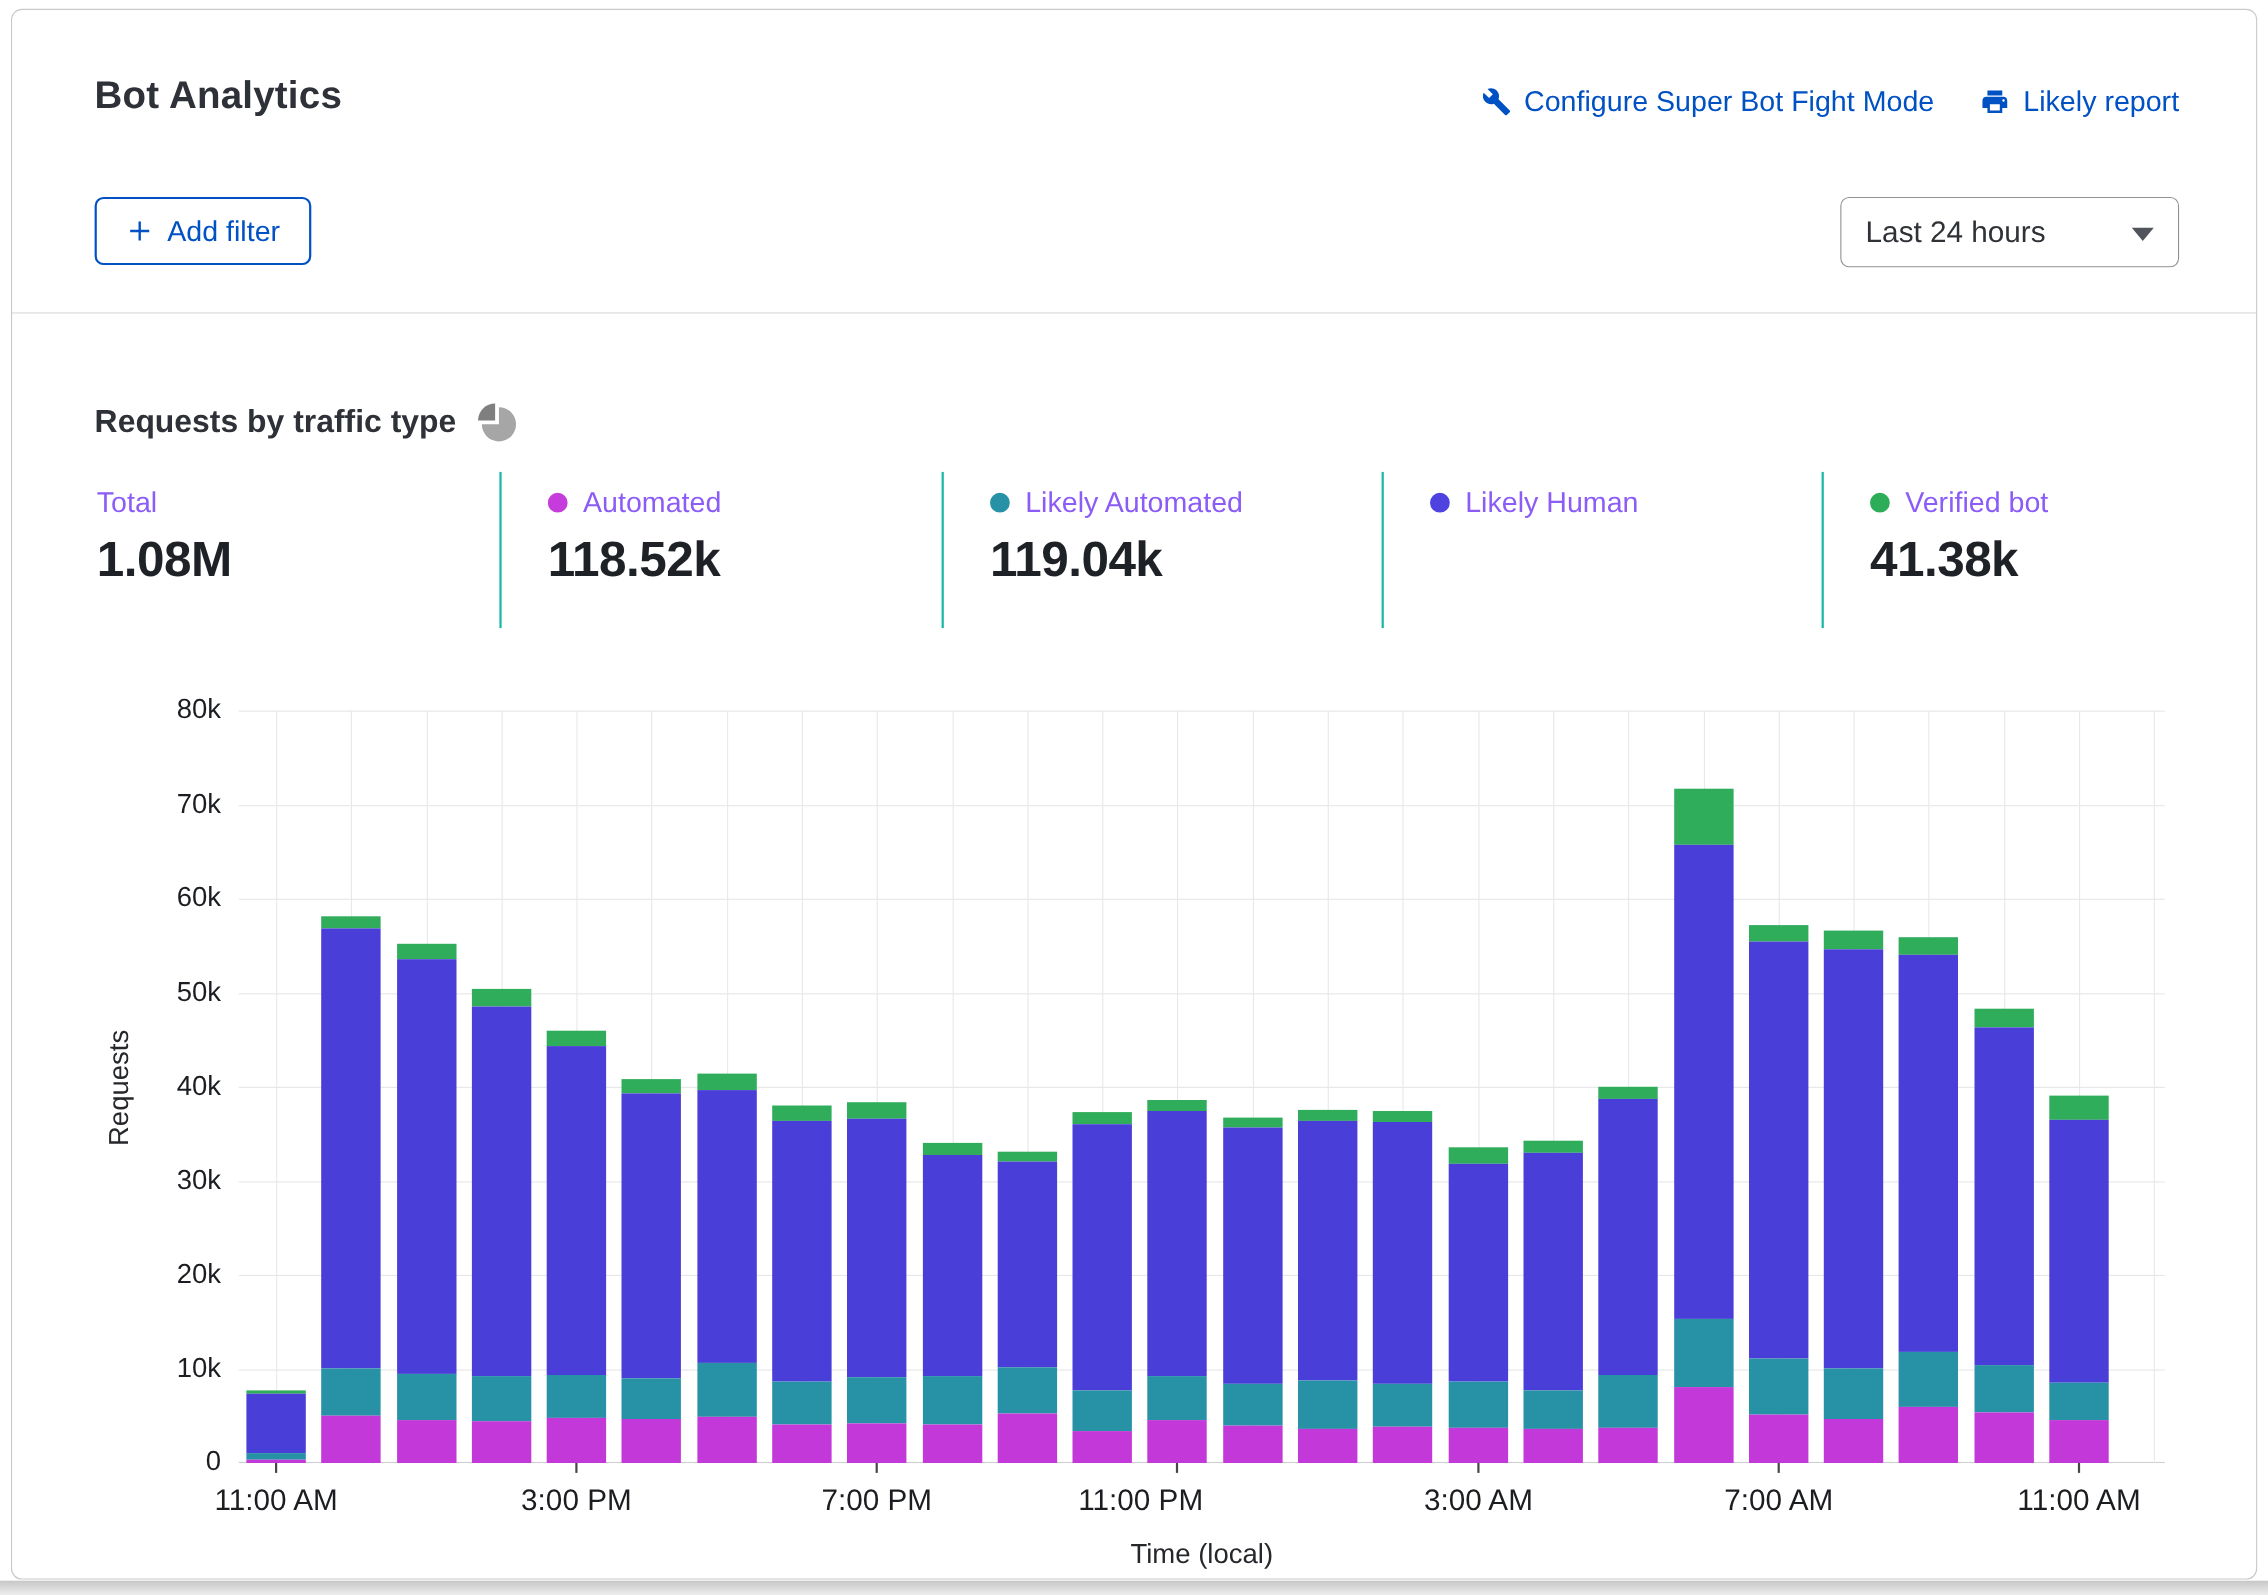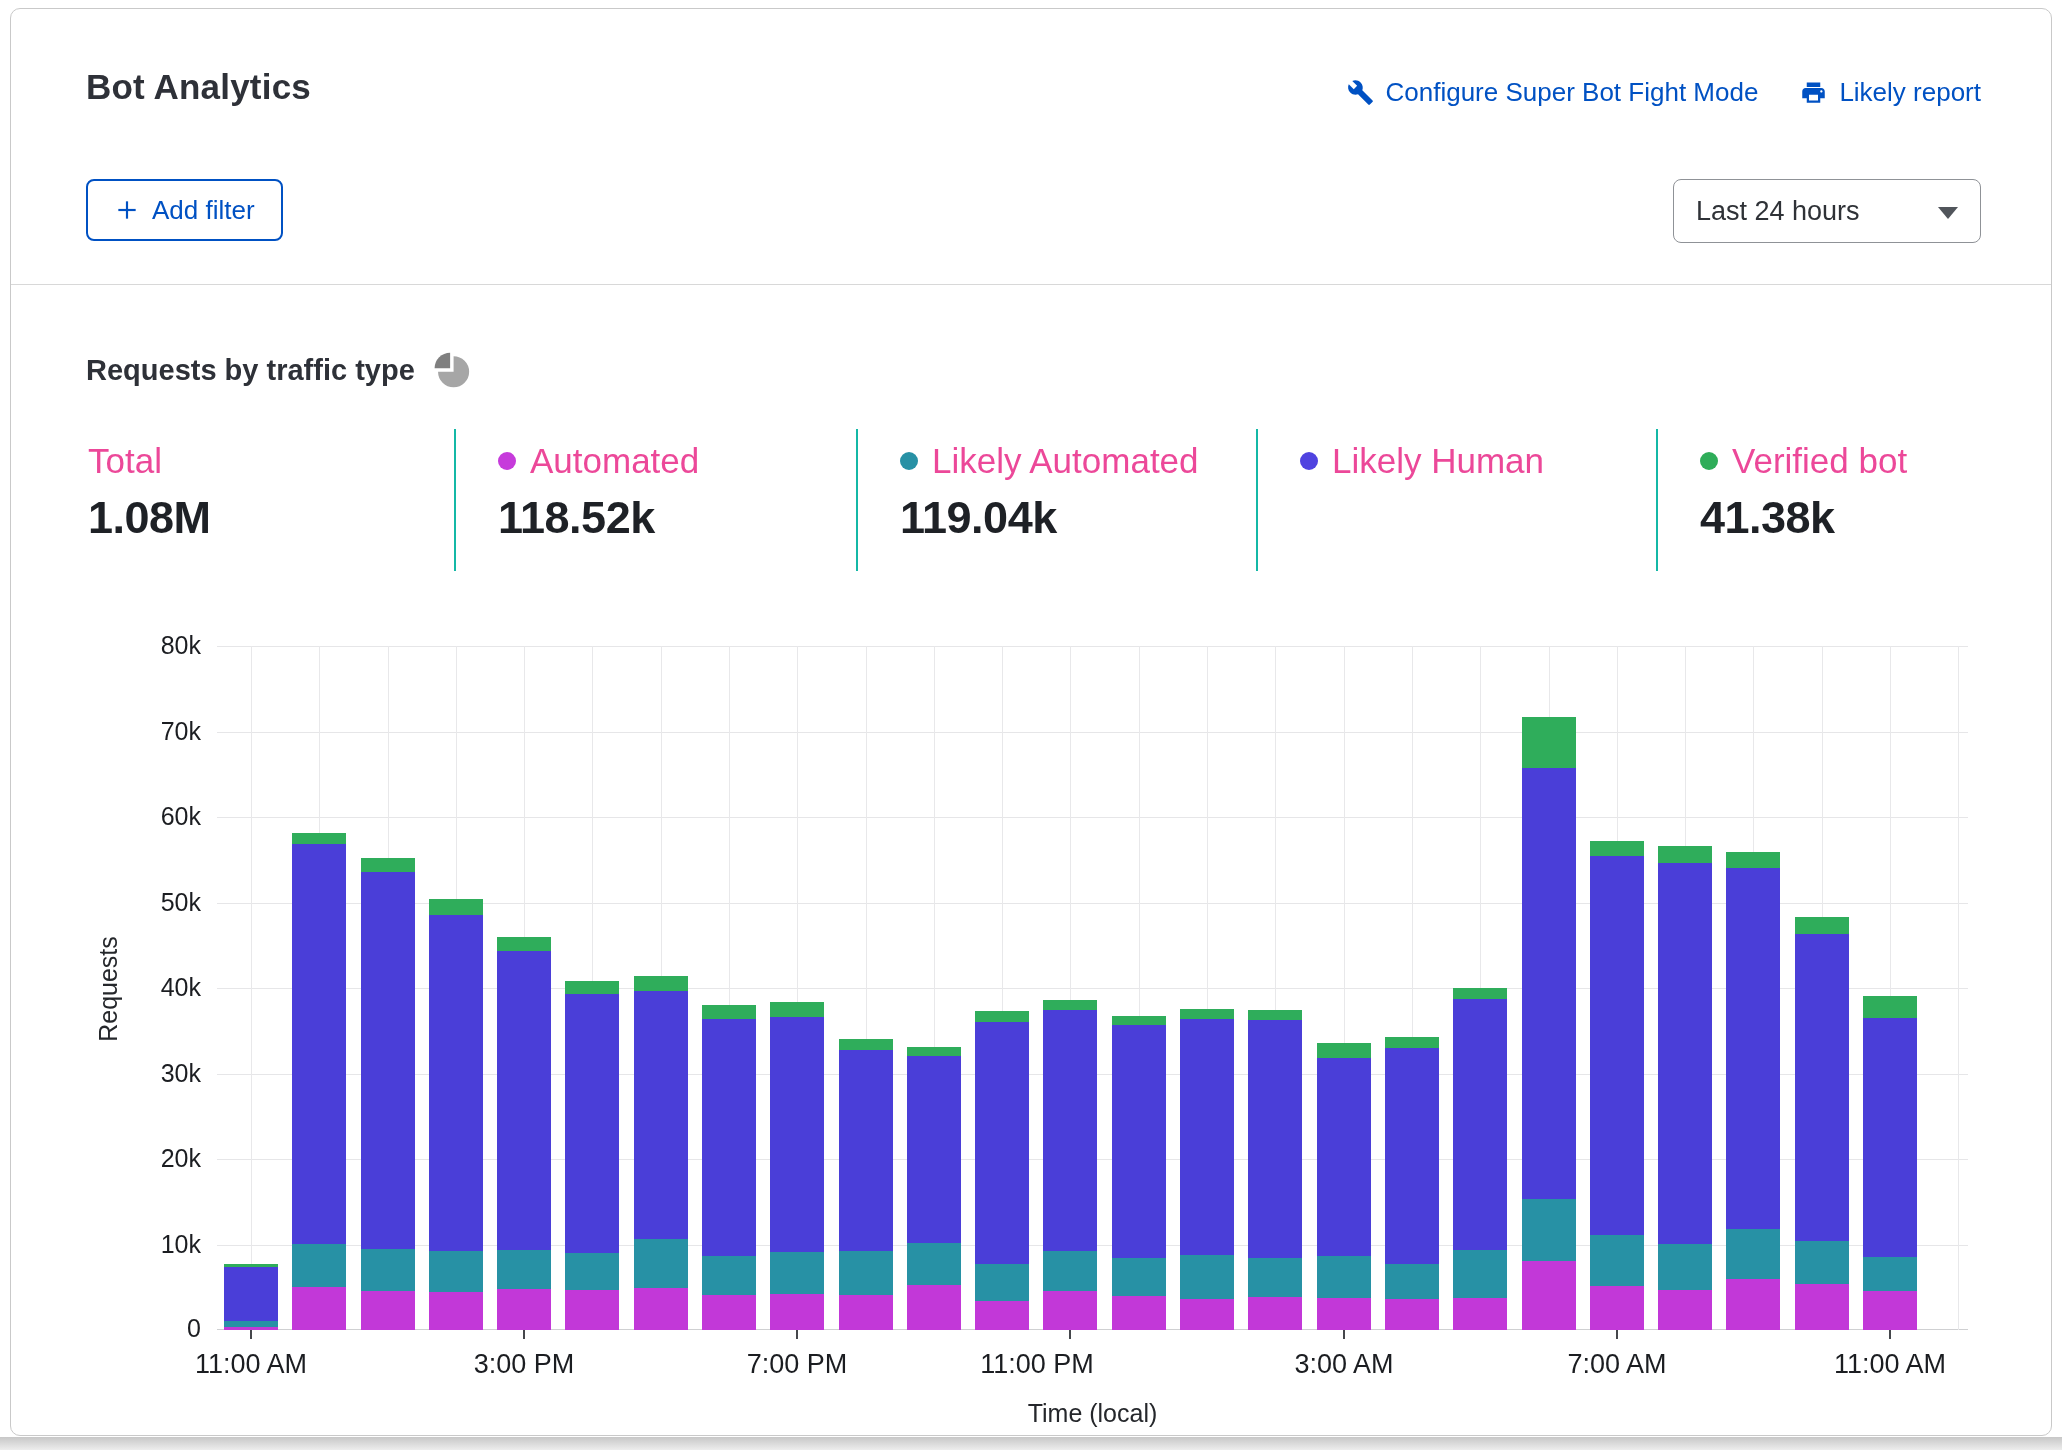--- a/index.html
+++ b/index.html
@@ -24,34 +24,34 @@
   .select { position:absolute; right:70px; top:170px; width:308px; height:64px; border:1px solid #8f9297;
           border-radius:8px; background:#fff; display:flex; align-items:center; padding-left:22px;
           font-size:27px; color:#2f3237; cursor:pointer; }
   .caret { position:absolute; right:22px; top:27px; width:0; height:0;
           border-left:10px solid transparent; border-right:10px solid transparent;
           border-top:12px solid #51555b; }
 
   .divider { position:absolute; left:0; top:275px; width:100%; height:1px; background:#d8d8d8; }
 
   
-  .section-head { position:absolute; left:75px; top:342px; display:flex; align-items:center; gap:16px;justify-content:space-between; }
+  .section-head { position:absolute; left:75px; top:356px; display:flex; align-items:center; gap:16px;justify-content:space-between; }
   .section-title { font-size:29px; font-weight:700; color:#2e3138; }
 
   
   .stats { position:absolute; left:0; top:420px; width:100%; height:142px; display:flex; }
   .stat { padding-left:42px; }
   .stat:first-child { width:443px; padding-left:77px; }
   .stat:nth-child(2) { width:402px; }
   .stat:nth-child(3), .stat:nth-child(4) { width:400px; }
   .stat:nth-child(5) { flex:1; }
   .stat + .stat { border-left:2px solid #14b8a6; }
   .stat-label-row { display:flex; align-items:center; gap:14px; margin-top:12px; }
   .dot { width:18px; height:18px; border-radius:50%; }
-  .stat-label { font-size:35px; color:#ec4899; }
+  .stat-label { font-size:26px; color:#8b5cf6; }
   .stat-value { margin-top:11px; font-size:45px; font-weight:700; color:#1e2126; letter-spacing:-0.5px; }
 
   
   .y-axis-title, .x-axis-title { font-size:25px; color:#25272b; }
   .y-axis-title { position:absolute; left:-2px; top:965px; width:200px; height:30px; text-align:center;
           transform:rotate(-90deg); }
   .x-axis-title { position:absolute; left:206px; top:1390px; width:1751px; text-align:center; }
   .ylabel { position:absolute; left:40px; width:150px; font-size:25px; color:#1b1d21; text-align:right; }
   .xlabel { position:absolute; width:220px; font-size:27px; color:#1b1d21; text-align:center; top:1340px; }
   #plot { position:absolute; left:206px; top:637px; width:1751px; height:684px; }

